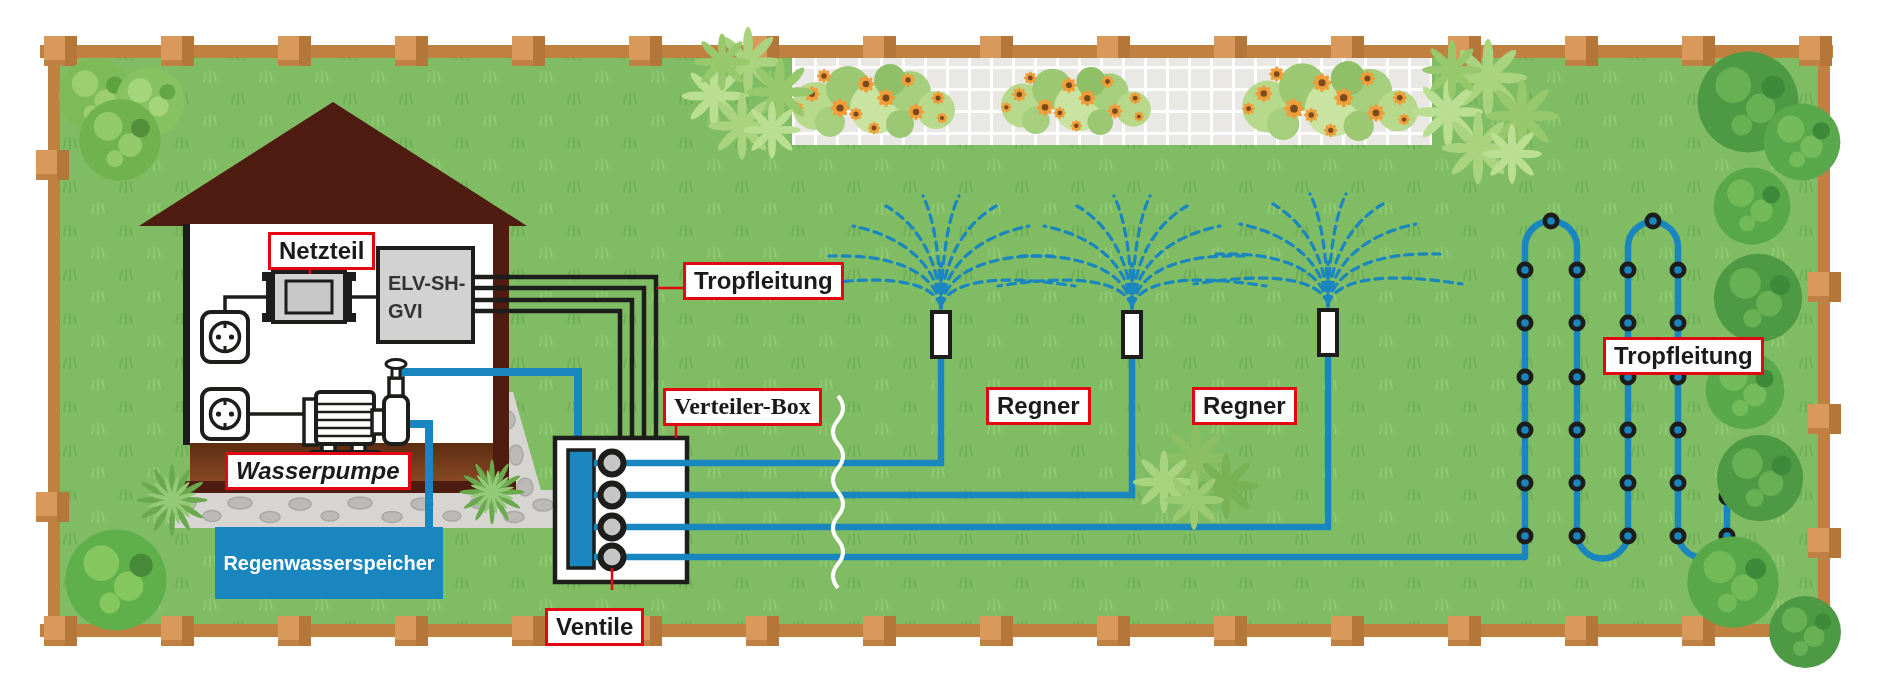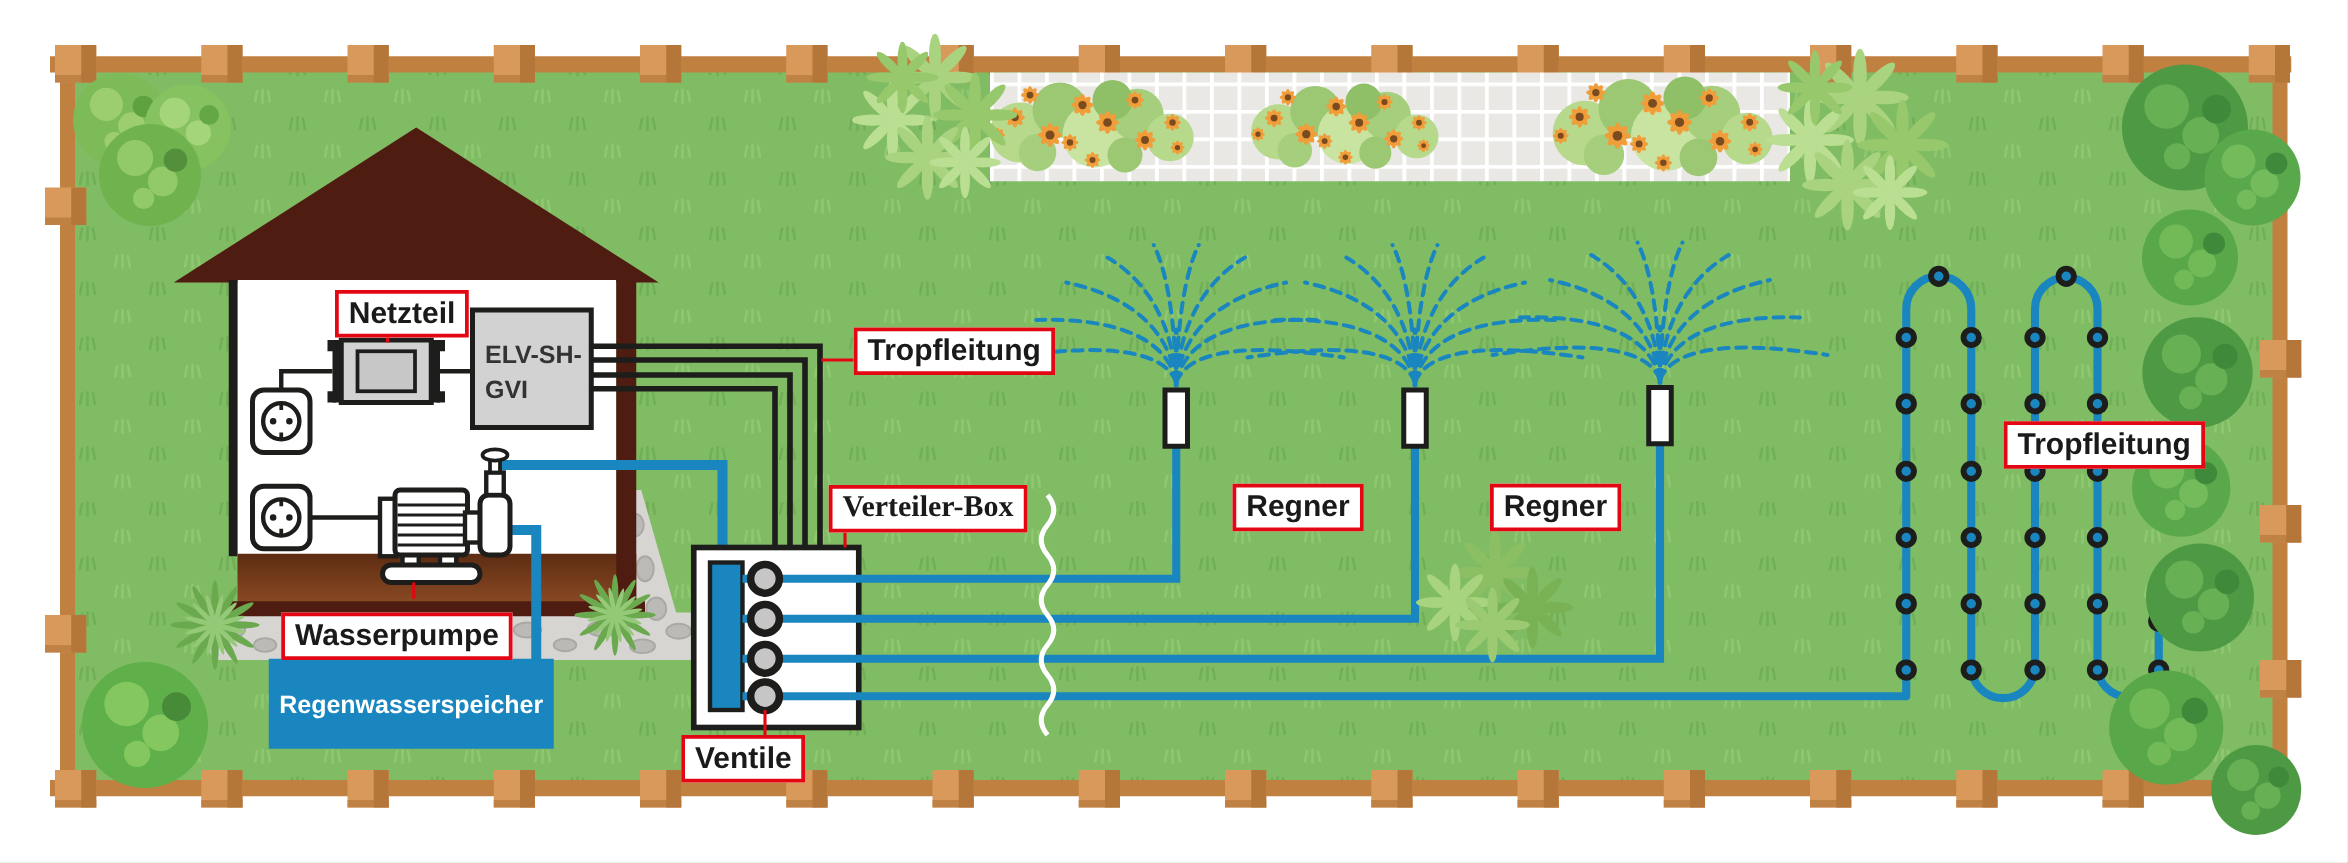--- a/index.html
+++ b/index.html
@@ -389,18 +389,18 @@
     <path class="redline" d="M612,568 V590"></path>
     <path class="redline" d="M331,466 V479"></path>
   </g>
 
   <path d="M838,396 q10,12 0,24 q-10,12 0,24 q10,12 0,24 q-10,12 0,24 q10,12 0,24 q-10,12 0,24 q10,12 0,24 q-10,12 0,24" stroke="#ffffff" stroke-width="4" fill="none"></path>
 </svg>
 
 <div class="lbl" style="left:268px;top:232px;">Netzteil</div>
 <div class="lbl" style="left:683px;top:262px;">Tropfleitung</div>
 <div class="lbl" style="left:663px;top:388px;font-family:Liberation Serif, serif;">Verteiler-Box</div>
-<div class="lbl" style="left:545px;top:588px;">Ventile</div>
-<div class="lbl" style="left:225px;top:490px;">Wasserpumpe</div>
+<div class="lbl" style="left:545px;top:608px;">Ventile</div>
+<div class="lbl" style="left:225px;top:452px;font-style:italic;">Wasserpumpe</div>
 <div class="lbl" style="left:986px;top:387px;">Regner</div>
 <div class="lbl" style="left:1192px;top:387px;">Regner</div>
 <div class="lbl" style="left:1603px;top:337px;">Tropfleitung</div>
 </div>
 
 </body></html>

